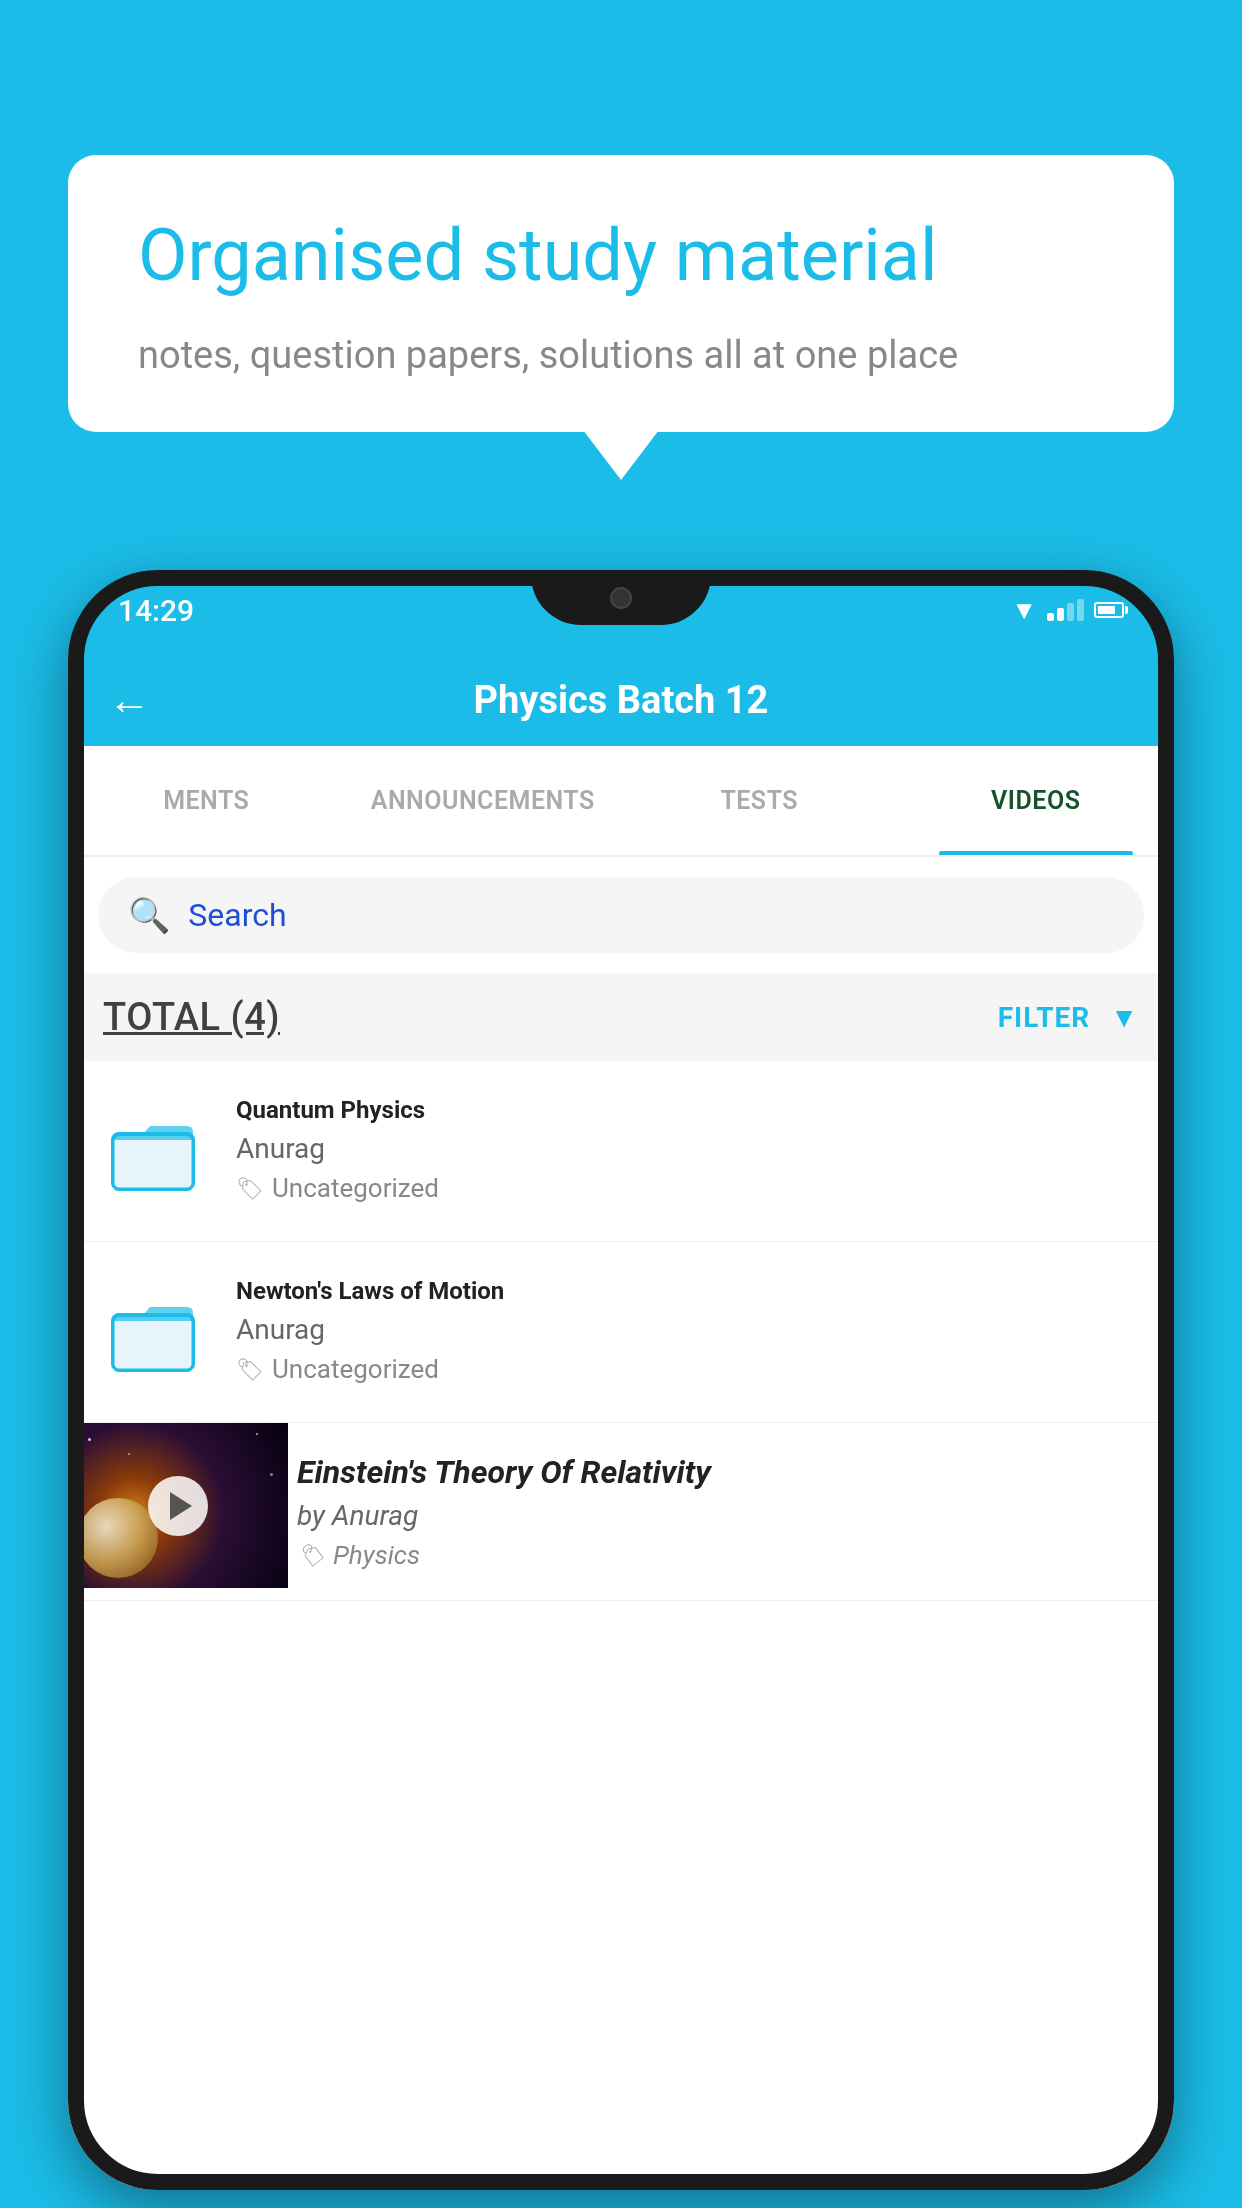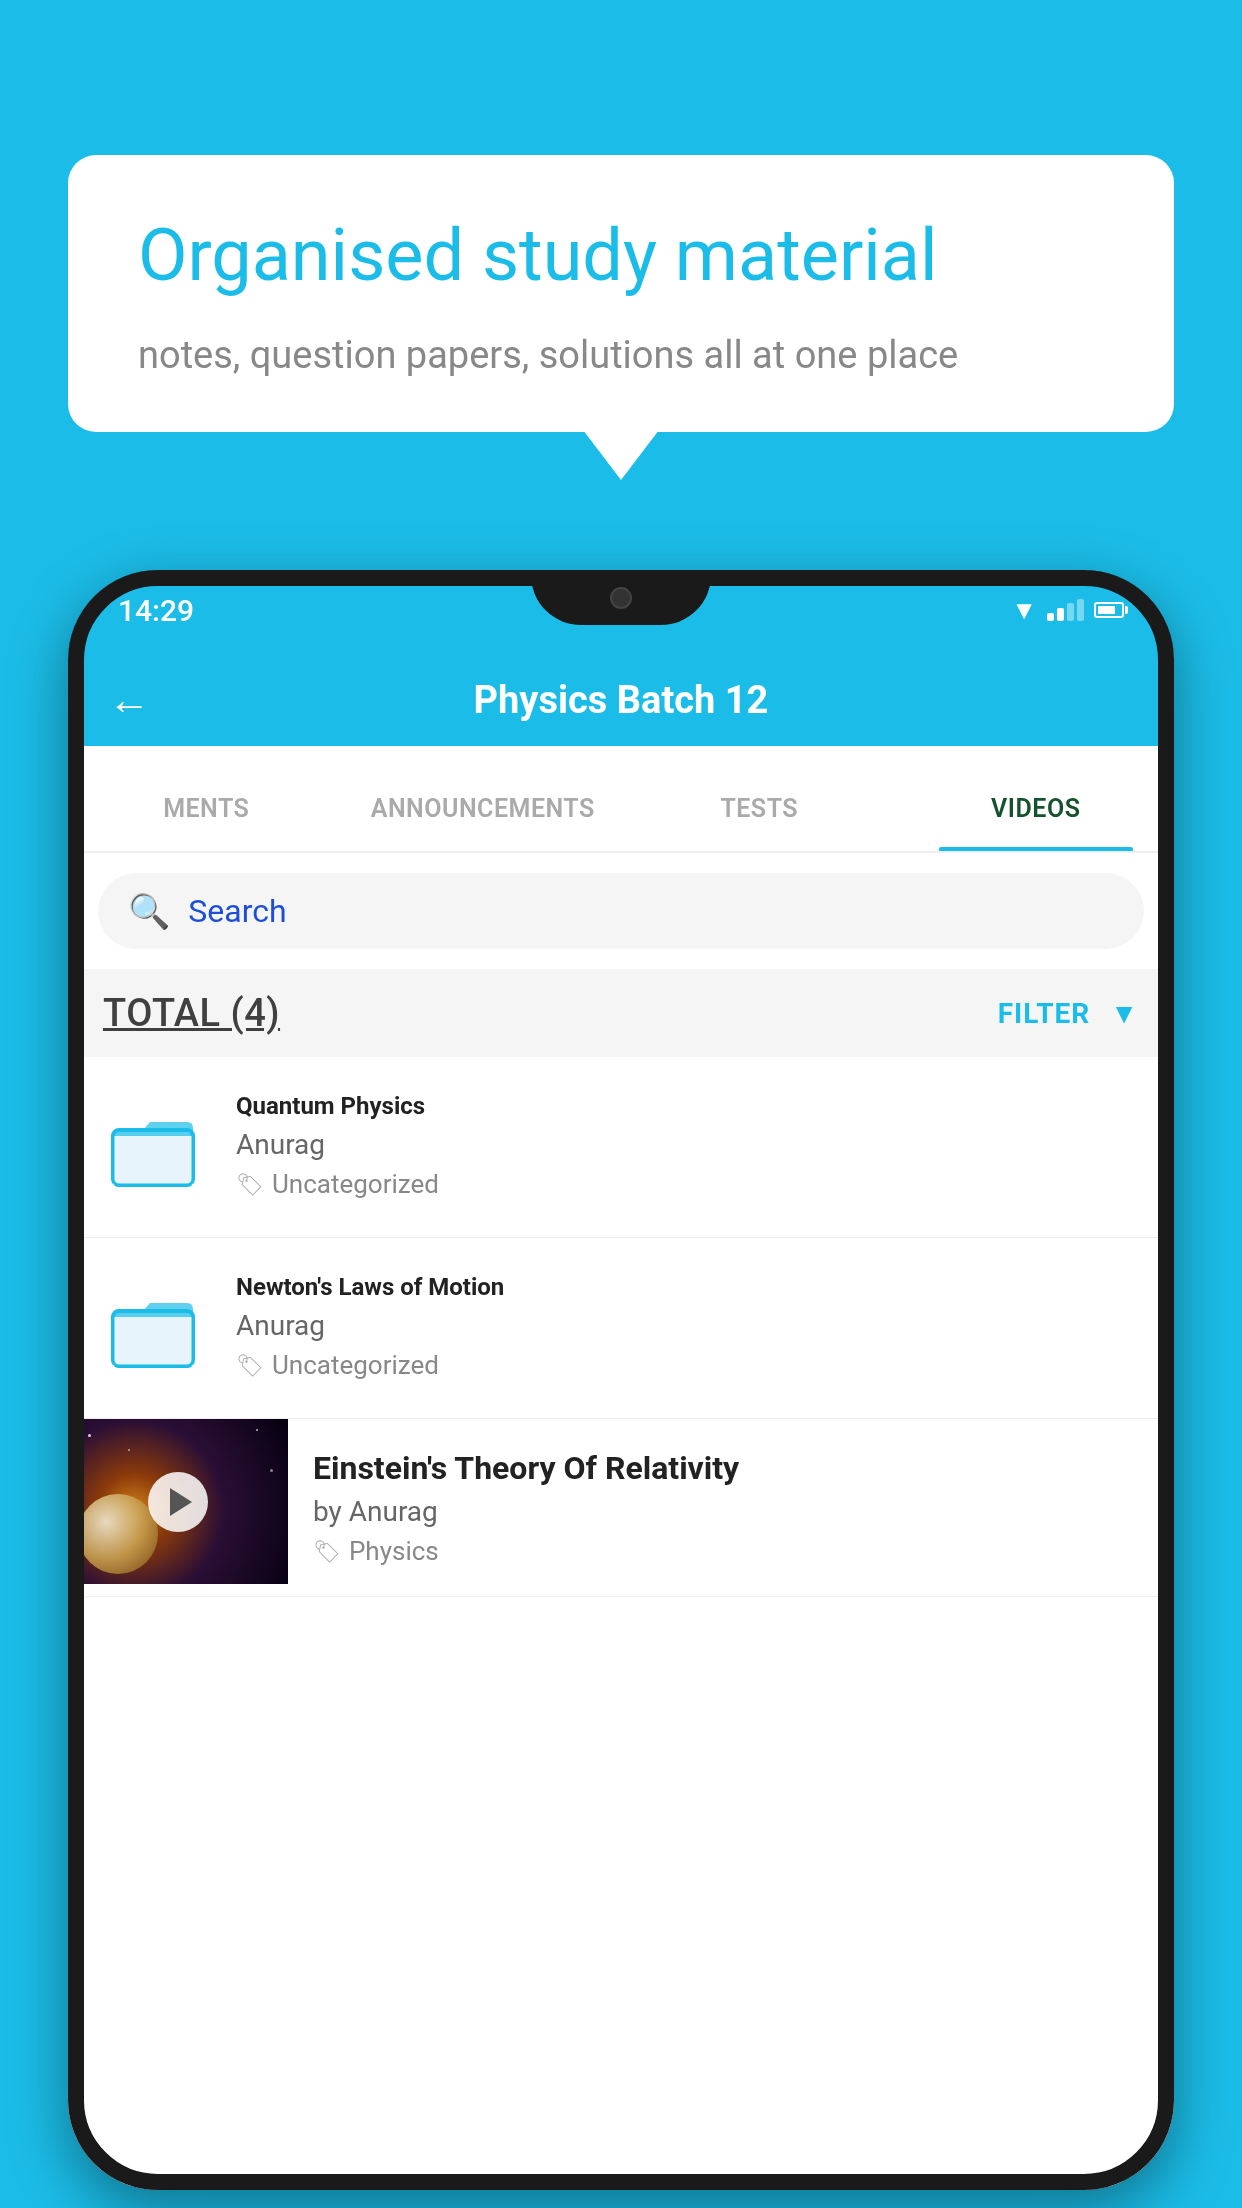--- a/index.html
+++ b/index.html
@@ -188,28 +188,27 @@
     
     .tabs-bar {
       background: white;
       display: flex;
       border-bottom: 2px solid #eee;
     }
 
     .tab-item {
       flex: 1;
       text-align: center;
-      padding: 28px 10px;
+      padding: 40px 10px;
       font-size: 25px;
       font-weight: 600;
       color: #aaa;
       letter-spacing: 0.5px;
       cursor: pointer;
       position: relative;
-      margin-top: 20px;
     }
 
     .tab-item.active {
       color: #14532d;
     }
 
     .tab-item.active::after {
       content: '';
       position: absolute;
       bottom: 0;
@@ -376,21 +375,22 @@
       width: 0;
       height: 0;
       border-left: 22px solid #555;
       border-top: 14px solid transparent;
       border-bottom: 14px solid transparent;
       margin-left: 5px;
     }
 
     .einstein-info {
       flex: 1;
-      padding: 30px 25px;
+      padding: 30px 9px;
+      font-style: italic;
     }
 
     .einstein-title {
       font-size: 32px;
       font-weight: 700;
       color: #222;
       margin-bottom: 8px;
     }
 
     .einstein-author {

